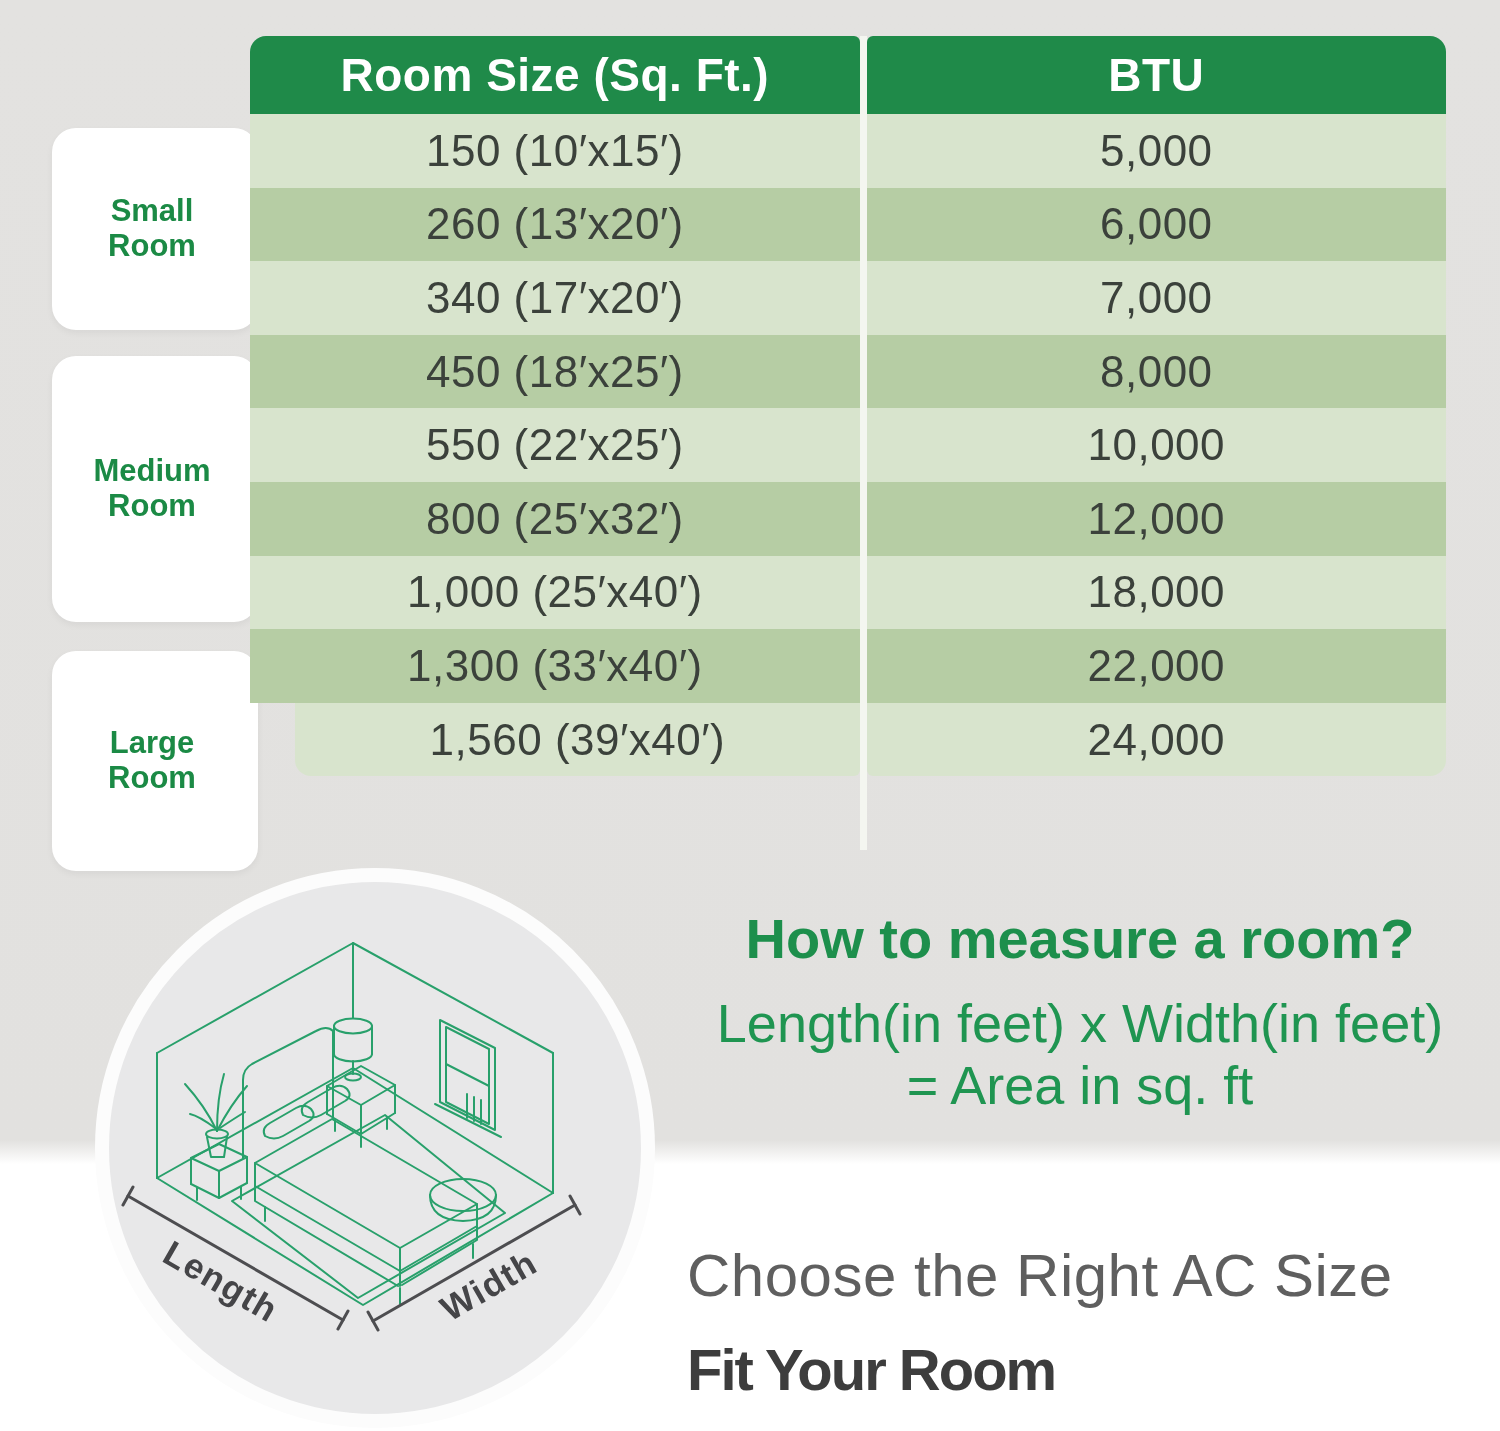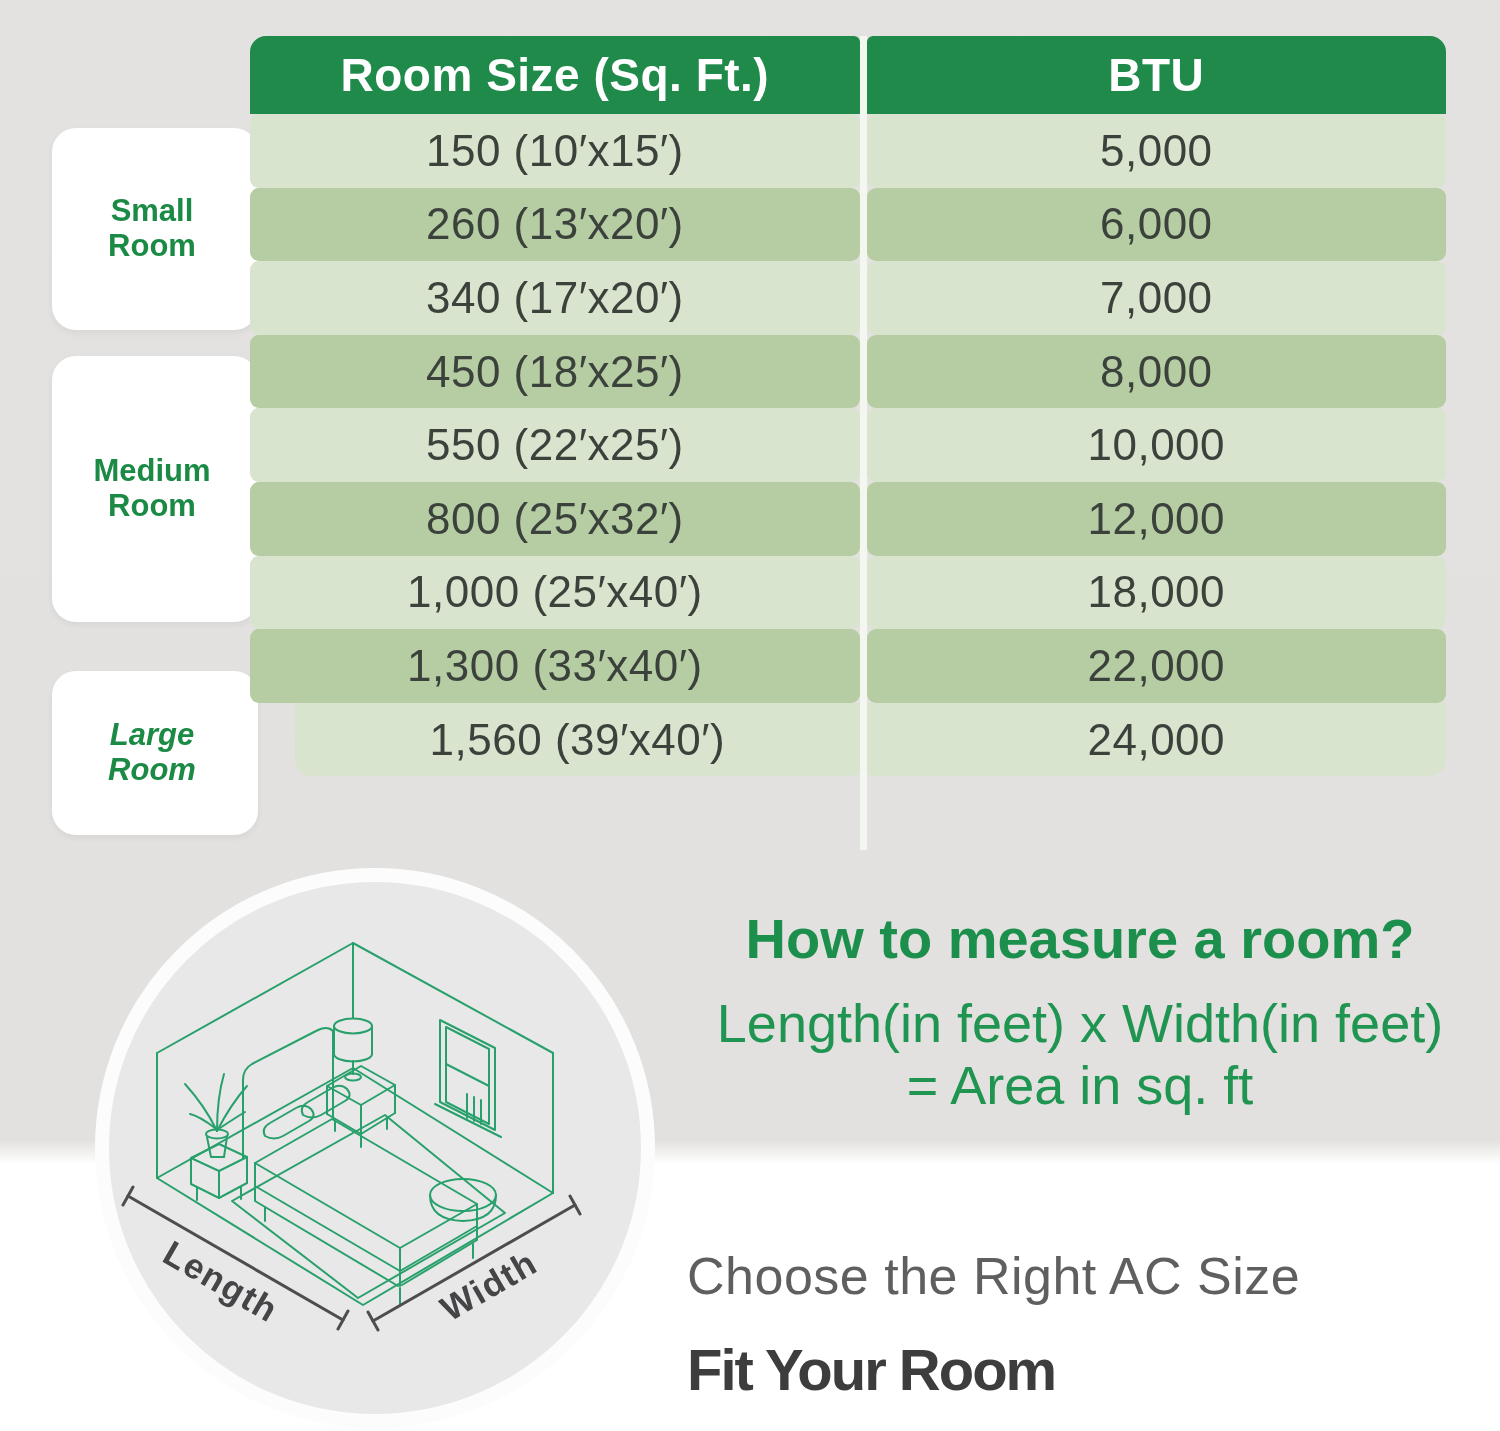--- a/index.html
+++ b/index.html
@@ -14,21 +14,21 @@
   
   .size-label-box{
     position:absolute;left:52px;width:206px;
     background:#ffffff;border-radius:24px;
     display:flex;align-items:center;justify-content:center;
     box-shadow:0 3px 7px rgba(0,0,0,0.05);
     z-index:1;
   }
   .size-label-box.small{top:128px;height:202px;}
   .size-label-box.medium{top:356px;height:266px;}
-  .size-label-box.large{top:671px;height:164px;font-style:italic;}
+  .size-label-box.large{top:651px;height:220px;}
   .size-label-text{
     color:#1b8a45;font-weight:bold;font-size:31px;line-height:1.12;
     text-align:center;padding-right:6px;
   }
 
   
   .btu-table{
     position:absolute;left:250px;top:36px;width:1196px;height:814px;
     display:flex;z-index:2;
   }
@@ -40,21 +40,21 @@
     height:78px;background:#1f8a49;color:#ffffff;
     font-weight:bold;font-size:46px;
     display:flex;align-items:center;justify-content:center;
     letter-spacing:0.5px;
   }
   .col-size .th{border-radius:16px 6px 0 0;}
   .col-btu .th{border-radius:6px 16px 0 0;}
   .td{
     height:73.6px;
     display:flex;align-items:center;justify-content:center;
-    font-size:44px;color:#3b413b;letter-spacing:0.5px;border-radius:9px;
+    font-size:44px;color:#3b413b;letter-spacing:0.5px;
   }
   .col .td:nth-child(even){background:#d8e4cd;}
   .col .td:nth-child(odd){background:#b6cda4;}
   .col-size .td:last-child{border-radius:0 0 6px 16px;margin-left:45px;}
   .col-btu .td:last-child{border-radius:0 0 16px 6px;}
 
   
   .circle{
     position:absolute;left:95px;top:868px;width:560px;height:560px;
     border-radius:50%;background:#e8e8e9;border:14px solid #fcfcfc;
@@ -71,21 +71,21 @@
     color:#1d8f4c;font-weight:bold;font-size:56px;line-height:62px;
     margin-bottom:22px;
   }
   .measure-line{
     color:#1f9551;font-size:54px;line-height:62px;font-weight:normal;
   }
 
   
   .cta{position:absolute;left:687px;top:1238px;width:800px;}
   .cta-subtitle{
-    color:#5f5f5f;font-size:52px;font-weight:normal;letter-spacing:0.5px;
+    color:#5f5f5f;font-size:60px;font-weight:normal;letter-spacing:0.5px;
     line-height:76px;
   }
   .cta-title{
     color:#3d3d3d;font-size:58px;font-weight:bold;letter-spacing:-2px;
     line-height:96px;margin-top:8px;
   }
 </style>
 </head>
 <body>
 

